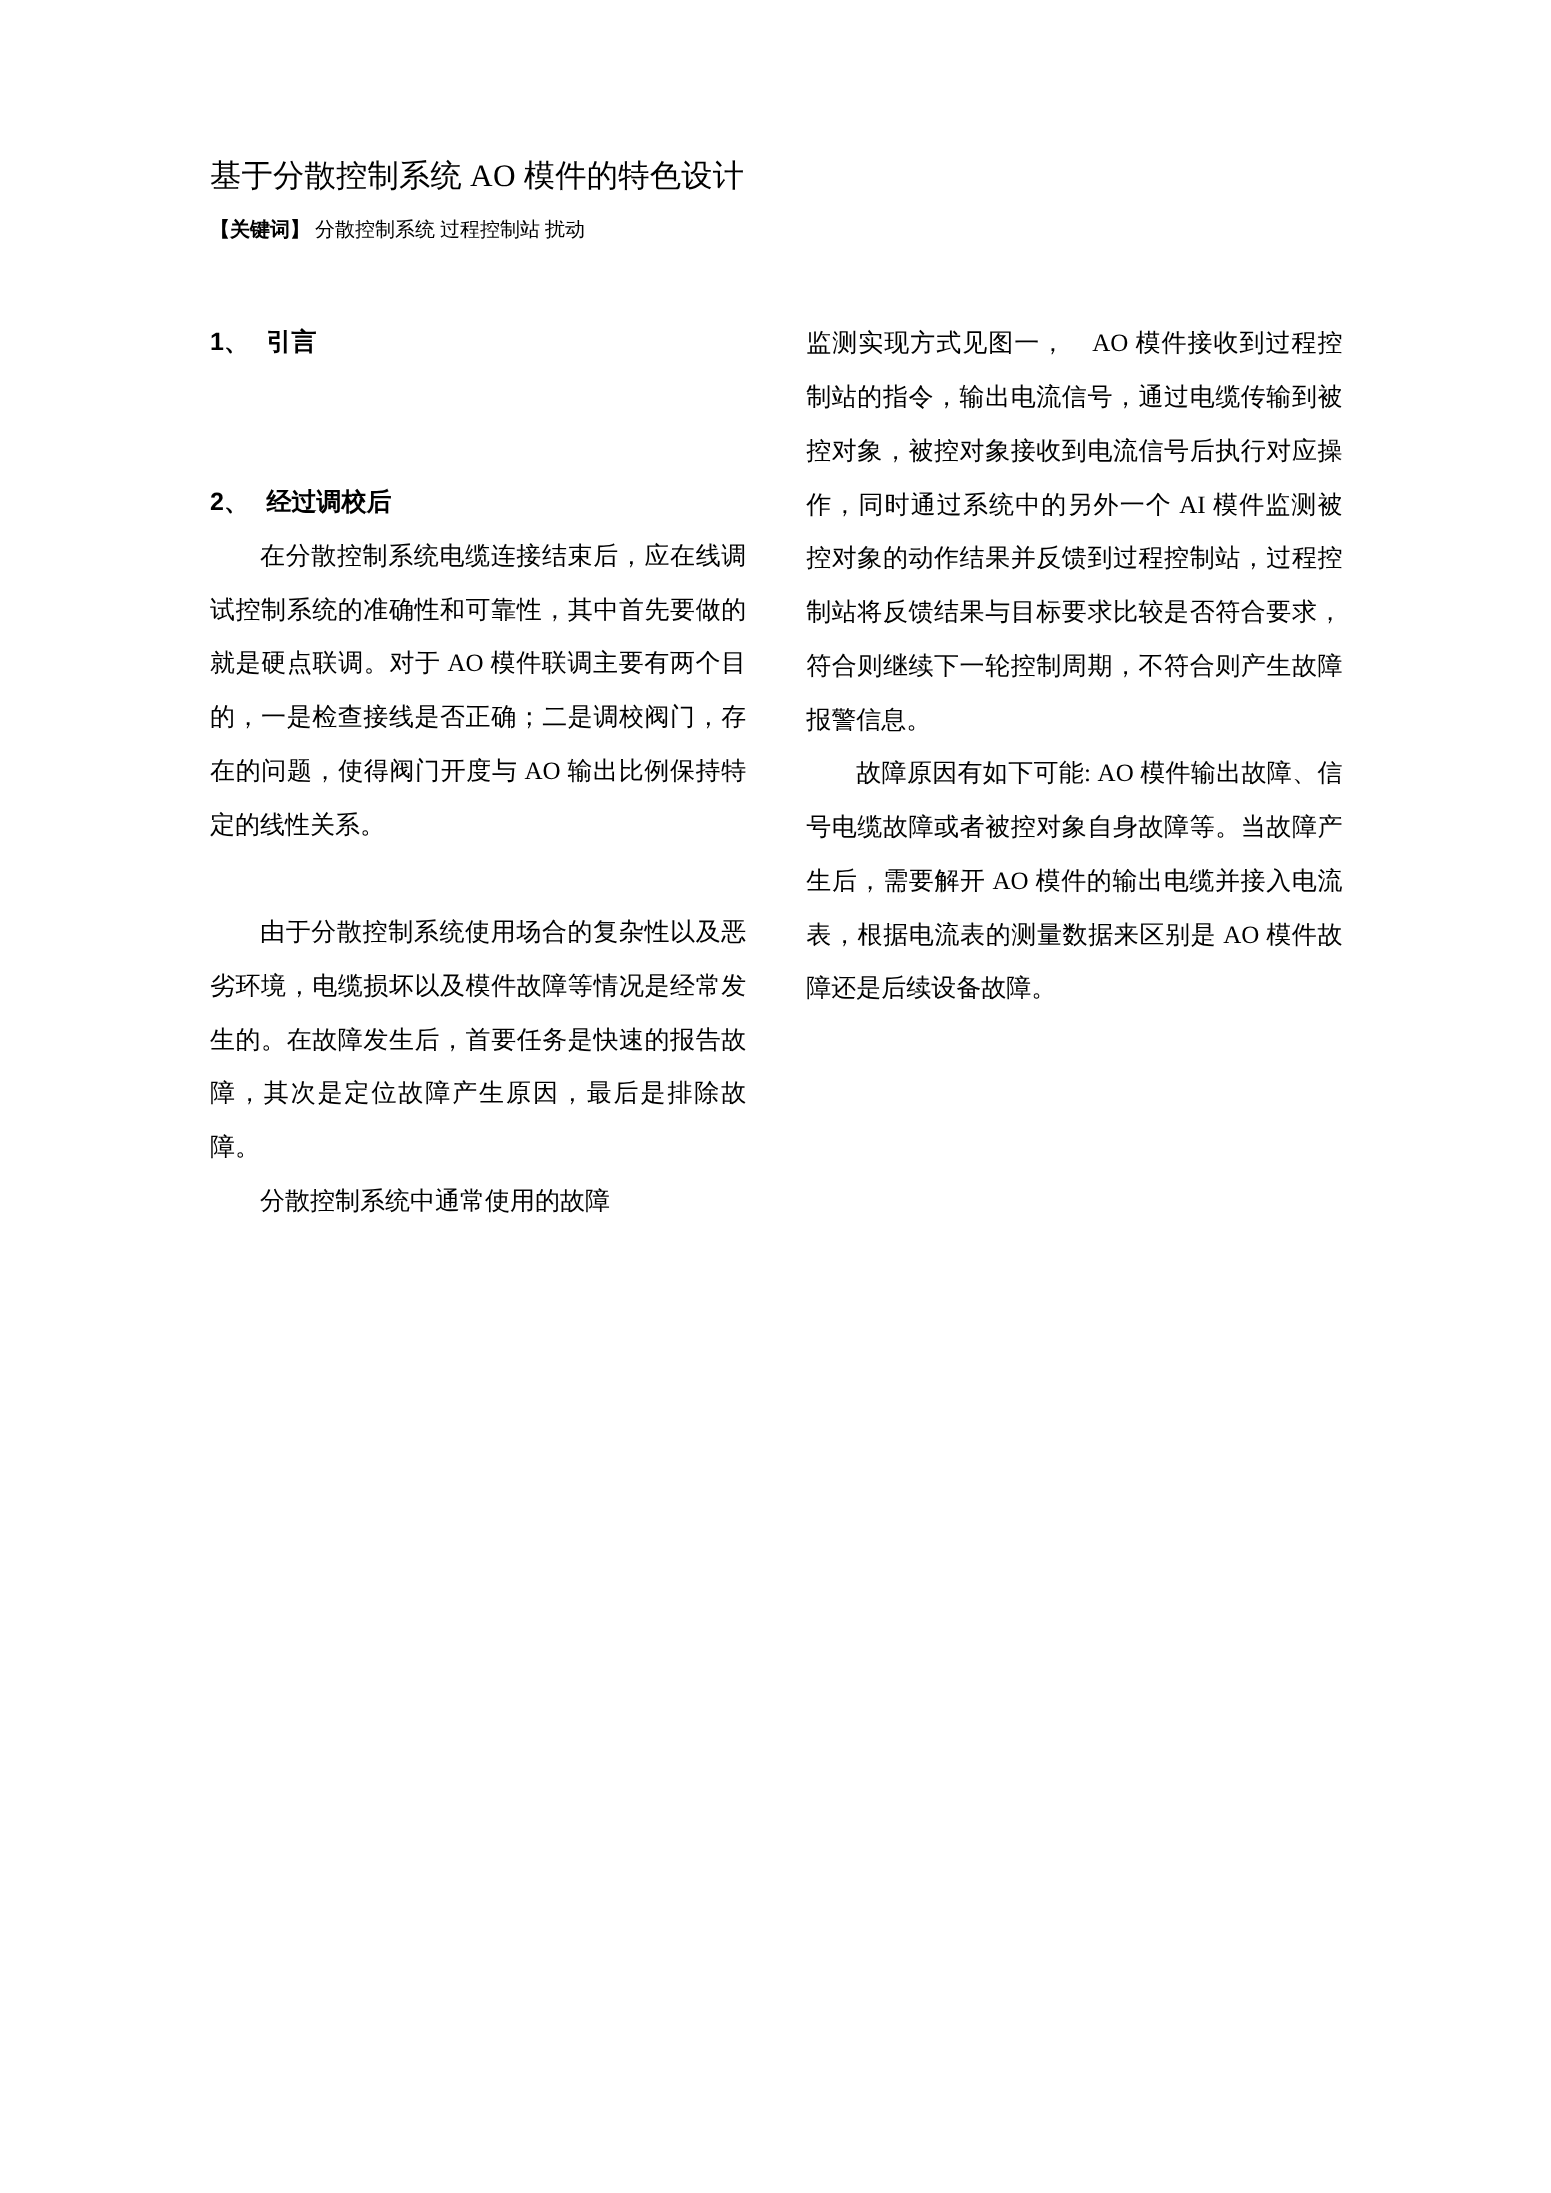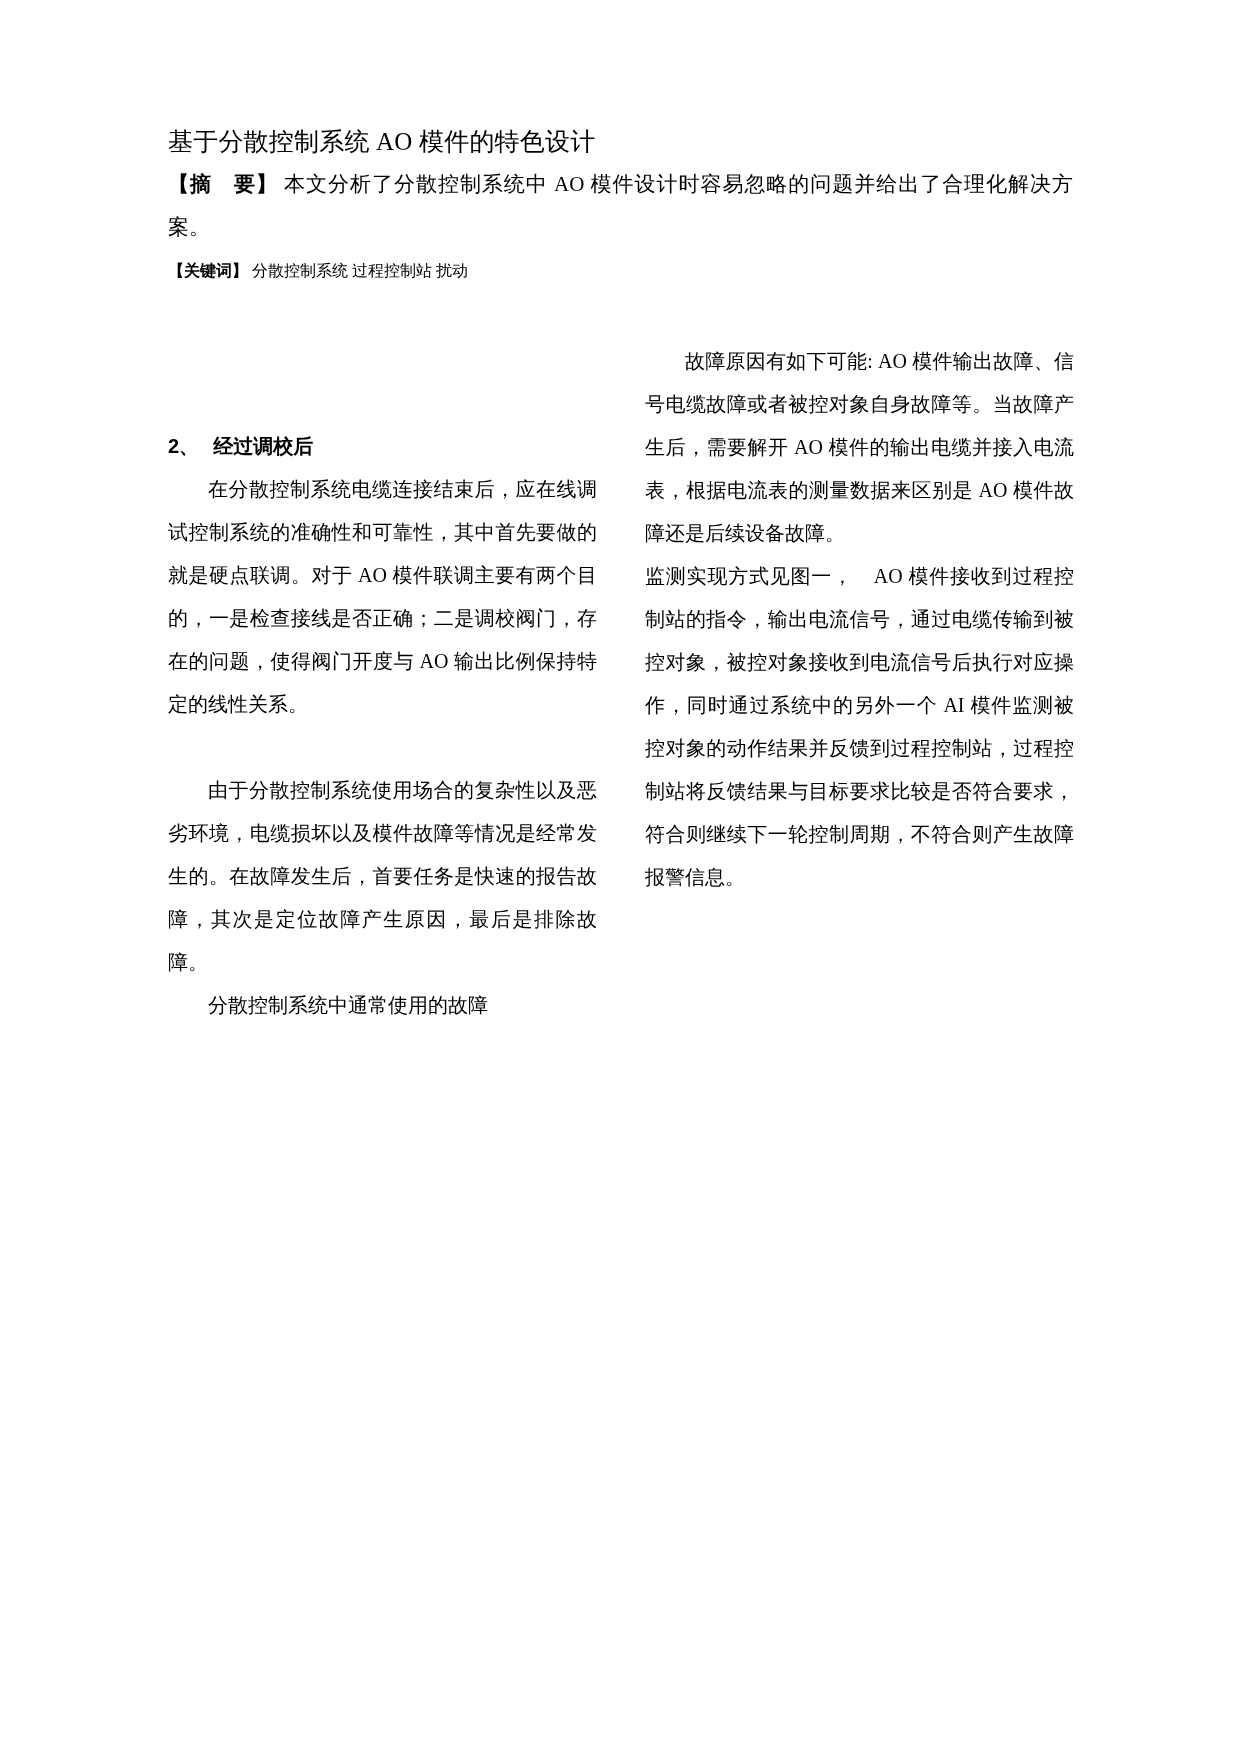--- a/index.html
+++ b/index.html
@@ -80,57 +80,56 @@
   .gap-md { height: 43px; }
   .gap-sm { height: 20px; }
 </style>
 </head>
 <body>
 
 <div class="page">
 
   <div class="doc-title">基于分散控制系统 AO 模件的特色设计</div>
 
-  <div class="abstract-block">
-    <span class="abstract-label">【摘　要】</span>
-    <span>本文分析了分散控制系统中 AO 模件设计时容易忽略的问题并给出了合理化解决方案。</span>
-  </div>
 
   <div class="keywords-block">
     <span class="keywords-label">【关键词】</span>
     <span>分散控制系统 过程控制站 扰动</span>
   </div>
 
   <div class="columns">
 
     <div class="col">
 
+      <div class="sec-heading">
+        <span class="num">1、</span><span>引言</span>
+      </div>
 
 
       <div class="gap-lg"></div>
 
       <div class="sec-heading">
         <span class="num">2、</span><span>经过调校后</span>
       </div>
 
       <p class="body">在分散控制系统电缆连接结束后，应在线调试控制系统的准确性和可靠性，其中首先要做的就是硬点联调。对于 AO 模件联调主要有两个目的，一是检查接线是否正确；二是调校阀门，存在的问题，使得阀门开度与 AO 输出比例保持特定的线性关系。</p>
 
       <div class="gap-md"></div>
 
       <p class="body">由于分散控制系统使用场合的复杂性以及恶劣环境，电缆损坏以及模件故障等情况是经常发生的。在故障发生后，首要任务是快速的报告故障，其次是定位故障产生原因，最后是排除故障。</p>
 
       <p class="body">分散控制系统中通常使用的故障</p>
 
     </div>
 
     <div class="col">
 
+      <p class="body no-indent">监测实现方式见图一，　AO 模件接收到过程控制站的指令，输出电流信号，通过电缆传输到被控对象，被控对象接收到电流信号后执行对应操作，同时通过系统中的另外一个 AI 模件监测被控对象的动作结果并反馈到过程控制站，过程控制站将反馈结果与目标要求比较是否符合要求，符合则继续下一轮控制周期，不符合则产生故障报警信息。</p>
+
       <p class="body">故障原因有如下可能: AO 模件输出故障、信号电缆故障或者被控对象自身故障等。当故障产生后，需要解开 AO 模件的输出电缆并接入电流表，根据电流表的测量数据来区别是 AO 模件故障还是后续设备故障。</p>
-
-      <p class="body no-indent">监测实现方式见图一，　AO 模件接收到过程控制站的指令，输出电流信号，通过电缆传输到被控对象，被控对象接收到电流信号后执行对应操作，同时通过系统中的另外一个 AI 模件监测被控对象的动作结果并反馈到过程控制站，过程控制站将反馈结果与目标要求比较是否符合要求，符合则继续下一轮控制周期，不符合则产生故障报警信息。</p>
 
       <div class="gap-sm"></div>
 
 
     </div>
 
   </div>
 
 </div>
 

